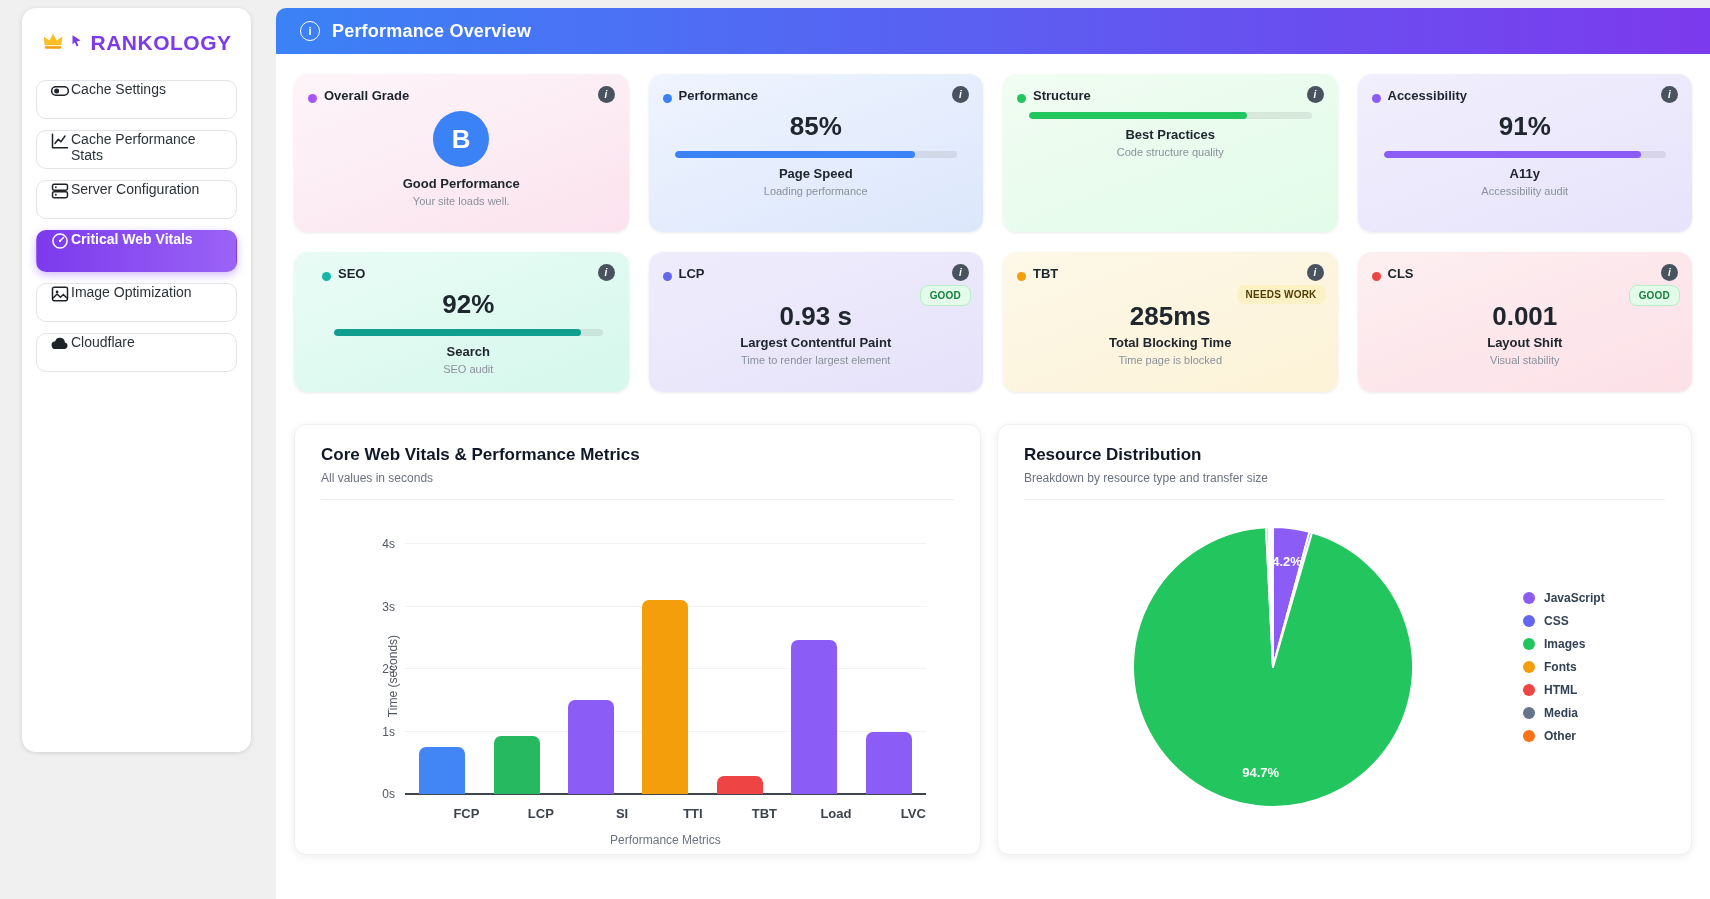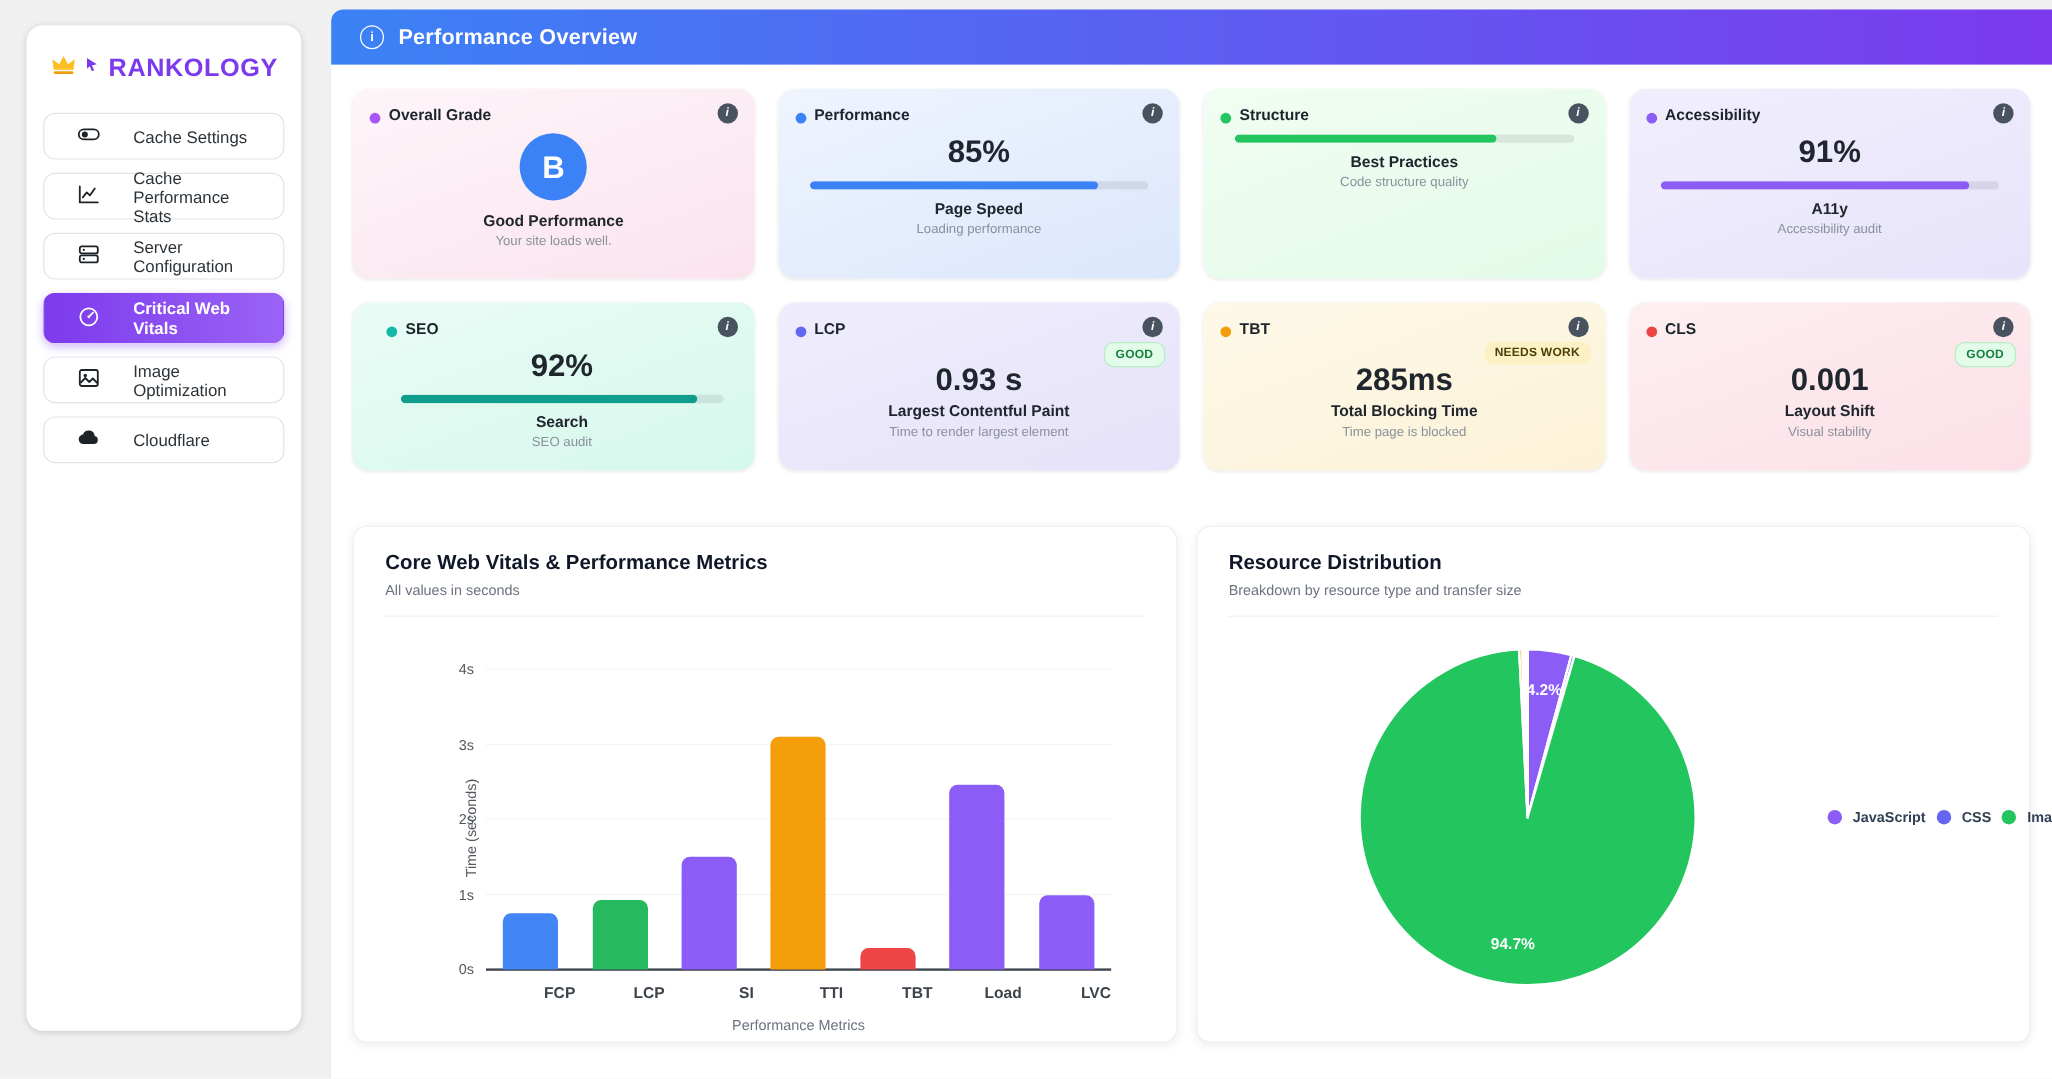--- a/index.html
+++ b/index.html
@@ -1,24 +1,24 @@
 <!DOCTYPE html>
 <html><head>
 <meta charset="utf-8">
 <style>
   html,body{margin:0;padding:0}
   body{width:1710px;height:899px;background:#f0f0f1;font-family:"Liberation Sans",sans-serif;position:relative;overflow:hidden}
 
   
-  .sidebar{position:absolute;left:22px;top:21px;width:229px;height:838px;background:#fff;border-radius:14px;
+  .sidebar{position:absolute;left:22px;top:8px;width:229px;height:744px;background:#fff;border-radius:14px;
     box-shadow:0 1px 5px rgba(0,0,0,.13);padding:18px 14px;box-sizing:border-box}
   .brand{display:flex;align-items:center;justify-content:center;gap:6px;margin:4px 0 24px}
   .brand-text{font-size:21px;font-weight:800;color:#7c3aed;letter-spacing:.5px}
-  .nav-item{display:flex;align-items:center;gap:27px;height:37px;border:1px solid #e2e4e8;border-radius:10px;
-    background:#fff;padding:0 27px;margin-bottom:11px;font-size:14px;font-weight:500;color:#2c3338;cursor:pointer}
+  .nav-item{display:flex;align-items:flex-start;gap:1px;height:37px;border:1px solid #e2e4e8;border-radius:10px;
+    background:#fff;padding:0 13px;margin-bottom:11px;font-size:14px;font-weight:500;color:#2c3338;cursor:pointer}
   .nav-item.active{background:linear-gradient(90deg,#7c3aed,#9a63f6);border-color:transparent;color:#fff;
     font-weight:700;box-shadow:0 3px 8px rgba(124,58,237,.35);height:40px}
   .nav-item svg{flex:0 0 auto}
 
   
   .main{position:absolute;left:276px;top:8px;right:0;bottom:0}
   .topbar{height:46px;background:linear-gradient(90deg,#3b82f6,#7c3aed);border-radius:10px 0 0 0;
     display:flex;align-items:center;gap:12px;padding-left:24px;color:#fff}
   .topbar h1{font-size:18px;font-weight:700;margin:0;letter-spacing:.2px}
   .info-outline{width:20px;height:20px;border:1.7px solid #fff;border-radius:50%;display:flex;align-items:center;
@@ -41,21 +41,21 @@
   .grade-circle{width:56px;height:56px;border-radius:50%;background:#3b82f6;color:#fff;font-size:26px;font-weight:800;
     display:flex;align-items:center;justify-content:center;margin:8px auto 9px}
   .card-value{font-size:26px;font-weight:800;color:#20262e;margin-top:8px}
   .card.metric .card-value{margin-top:20px}
   .track{height:7px;border-radius:4px;background:rgba(0,0,0,.08);margin:9px 12px 8px;overflow:hidden}
   .fill{height:100%;border-radius:4px}
   .card-title{font-size:13px;font-weight:700;color:#20262e;margin-top:3px}
   .card-sub{font-size:11px;color:#8a919b;margin-top:4px}
 
   
-  .charts-grid{display:grid;grid-template-columns:1fr 1.012fr;gap:16px;margin-top:46px}
+  .charts-grid{display:grid;grid-template-columns:1fr 1.012fr;gap:16px;margin-top:32px}
   .chart-card{background:#fff;border:1px solid #eef0f2;border-radius:12px;box-shadow:0 2px 8px rgba(0,0,0,.07);
     padding:20px 26px;box-sizing:border-box;height:431px}
   .chart-title{font-size:17px;font-weight:800;color:#101828;margin:0}
   .chart-sub{font-size:12px;color:#6b7280;margin:6px 0 0}
   .chart-divider{height:1px;background:#edeff1;margin:14px 0 0}
 
   .bar-wrap{position:relative;margin:44px 28px 0 84px;height:250px}
   .gridline{position:absolute;left:0;right:0;height:1px;background:#f2f3f5}
   .baseline{position:absolute;left:0;right:0;bottom:-1px;height:2px;background:#3f4650}
   .ytick{position:absolute;left:-48px;width:38px;text-align:right;font-size:12px;color:#50575e}
@@ -63,21 +63,21 @@
     transform-origin:center;font-size:12px;color:#50575e;white-space:nowrap;margin-left:24px}
   .bar-row{position:absolute;left:0;right:0;top:0;bottom:0;display:flex}
   .bar-slot{flex:1;display:flex;align-items:flex-end;justify-content:center}
   .bar{width:46px;border-radius:7px 7px 0 0;cursor:pointer}
   .xlabels{display:flex;margin:12px 28px 0 84px}
   .xlabels span{flex:1;text-align:right;font-size:13px;font-weight:700;color:#3c434a}
   .xaxis-title{text-align:center;margin:12px 28px 0 84px;font-size:12px;color:#6b7280}
 
   .pie-area{display:flex;align-items:center;height:310px;margin-top:12px}
   .pie-wrap{flex:1;display:flex;justify-content:center}
-  .legend{width:118px;margin-right:24px;display:flex;gap:9px}
+  .legend{width:118px;margin-right:24px;display:flex;flex-direction:column;gap:9px}
   .legend-item{display:flex;align-items:center;gap:9px;cursor:pointer}
   .legend-dot{width:12px;height:12px;border-radius:50%}
   .legend-label{font-size:12px;font-weight:700;color:#334155}
 </style>
 </head>
 <body>
 
 <div class="page">
 
   <aside class="sidebar">

